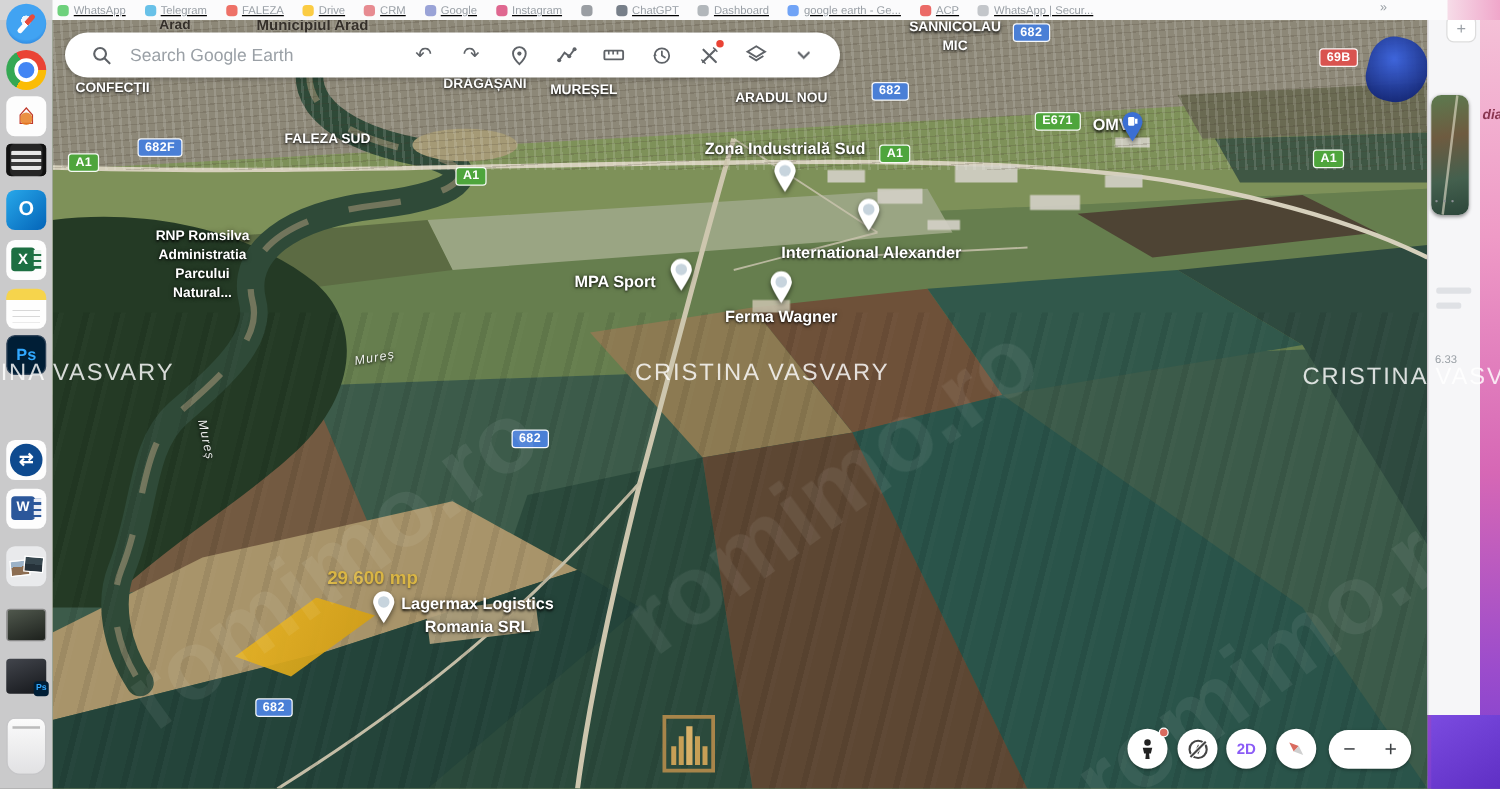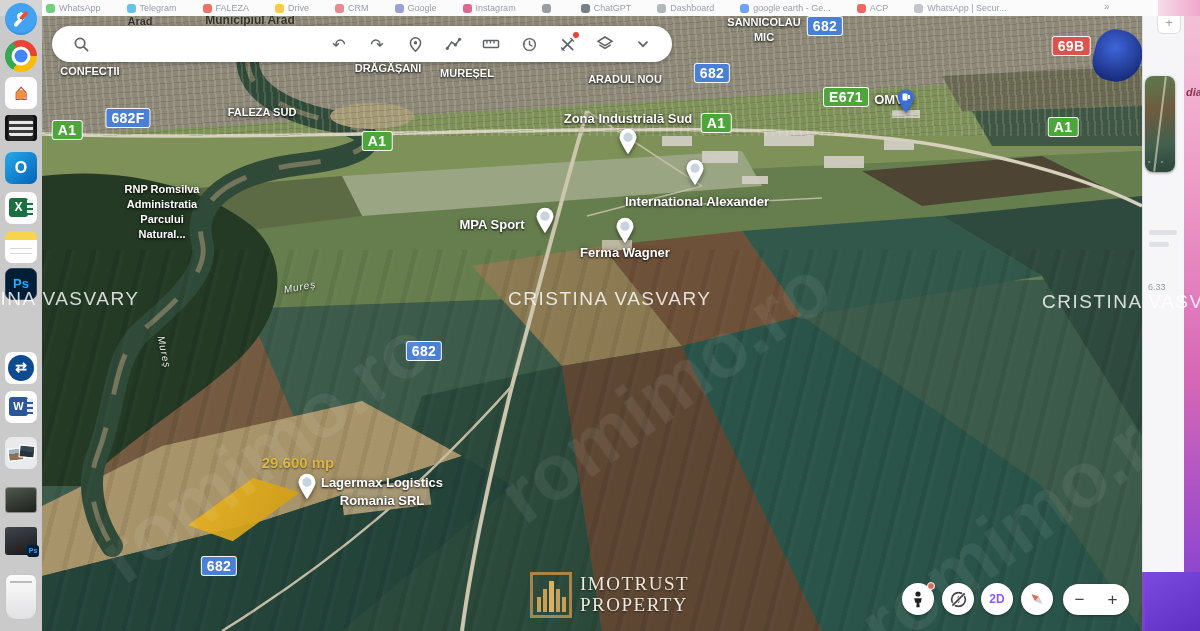--- a/index.html
+++ b/index.html
@@ -2,21 +2,21 @@
 <html><head>
 <meta charset="utf-8">
 <style>
   * { margin:0; padding:0; box-sizing:border-box; }
   html,body { width:1200px; height:631px; overflow:hidden; background:#777;
               font-family:"Liberation Sans", sans-serif; position:relative; }
 
   
   .bookmarks-bar { position:absolute; left:0; top:0; width:1200px; height:16px;
     background:#fbfbfc; z-index:40; display:flex; align-items:center; padding-left:46px; }
-  .bm-list { display:flex; align-items:center; gap:26px; }
+  .bm-list { display:flex; align-items:center; gap:15px;text-decoration:underline; }
   .bm-item { display:flex; align-items:center; gap:4px; cursor:pointer; }
   .bm-ico { width:9px; height:9px; border-radius:3px; background:var(--c,#999); opacity:.75; flex:none; }
   .bm-label { font-size:9px; color:#9aa0a6; white-space:nowrap; }
   .bm-overflow { position:absolute; left:1104px; top:1px; font-size:10px; color:#9aa0a6; }
 
   
   .dock { position:absolute; left:0; top:0; width:42px; height:631px;
     background:rgba(209,209,211,.92); z-index:50; }
   .dock-item { position:absolute; left:5px; width:32px; height:32px; border-radius:7px; cursor:pointer; }
   .ic-safari { border-radius:50%; background:radial-gradient(circle at 50% 42%, #eaf4fd 0 16%, #41a3f2 17% 62%, #1565c9 100%); }
@@ -81,21 +81,21 @@
   .map-label { position:absolute; transform:translate(-50%,-50%) rotate(var(--rot,0deg));
     color:#fff; font-size:11px; font-weight:bold; text-align:center; white-space:pre-line; line-height:1.35;
     text-shadow:0 1px 2px rgba(0,0,0,.85), 0 0 4px rgba(0,0,0,.5); z-index:6; pointer-events:none; }
   .map-label.lg { font-size:13px; }
   .map-label.gold { color:#d9b544; font-size:15px; text-shadow:0 1px 2px rgba(0,0,0,.55); }
   .map-label.river { font-size:10px; font-style:italic; letter-spacing:1px; font-weight:normal; opacity:.9; }
   .map-label.dark { color:#35302a; text-shadow:0 0 2px rgba(255,255,255,.45); z-index:4; }
   .map-label.lgd { font-size:12px; }
 
   .badge { position:absolute; transform:translate(-50%,-50%); background:var(--c,#4a7fd6);
-    color:#fff; font-size:14px; font-weight:bold; padding:1px 5px; border-radius:3px;
+    color:#fff; font-size:10px; font-weight:bold; padding:1px 5px; border-radius:3px;
     border:1px solid rgba(255,255,255,.95); z-index:6; letter-spacing:.3px; }
 
   .pin { position:absolute; transform:translate(-50%,-62%); z-index:7; cursor:pointer;
     filter:drop-shadow(0 2px 2px rgba(0,0,0,.5)); }
   .gas-pin { position:absolute; left:853px; top:72px; width:22px; height:26px; z-index:7; cursor:pointer;
     filter:drop-shadow(0 2px 2px rgba(0,0,0,.5)); }
 
   .parcel { position:absolute; left:146px; top:462px; width:112px; height:80px; z-index:5; cursor:pointer;
     clip-path:polygon(0% 59%, 58% 0%, 100% 18%, 40% 79%);
     background:linear-gradient(120deg,#e9b524,#cc9912); opacity:.93; }
@@ -302,24 +302,20 @@
   <div class="gas-pin">
     <svg width="22" height="26" viewBox="0 0 22 26">
       <path d="M11 25 C11 25 3 13.5 3 9.5 a8 8 0 1 1 16 0 C19 13.5 11 25 11 25 Z" fill="#3b6fd4"></path>
       <rect x="7.5" y="5.5" width="5" height="7" rx="1" fill="#ffffff"></rect>
       <rect x="13" y="7" width="2" height="4" fill="#ffffff"></rect>
     </svg>
   </div>
 
   <div class="logo">
     <div class="logo-mark"></div>
-    <div class="logo-text">
-      <div>IMOTRUST</div>
-      <div>PROPERTY</div>
-    </div>
   </div>
 
   <div class="ctl" style="left:860px; top:567px;">
     <svg width="18" height="18" viewBox="0 0 18 18">
       <circle cx="9" cy="4" r="2.6" fill="#222"></circle>
       <path d="M5.2 8.2h7.6l-1.1 4.6h-1.4l.4 4.4h-3.4l.4-4.4H6.3z" fill="#222"></path>
     </svg>
     <span class="ctl-dot"></span>
   </div>
   <div class="ctl" style="left:900px; top:567px;">
@@ -343,20 +339,21 @@
   </div>
 </div>
 
 <div class="search-bar">
   <span class="sb-ico">
     <svg width="17" height="17" viewBox="0 0 18 18">
         <circle cx="7.5" cy="7.5" r="5" fill="none" stroke="#5f6368" stroke-width="1.8"></circle>
         <line x1="11.2" y1="11.2" x2="15.5" y2="15.5" stroke="#5f6368" stroke-width="1.8" stroke-linecap="round"></line>
       </svg>
   </span>
+  <input class="search-input" placeholder="Search Google Earth" style="">
   <span class="sb-spacer"></span>
   <span class="sb-ico">↶</span>
   <span class="sb-ico">↷</span>
   <span class="sb-ico">
     <svg width="17" height="17" viewBox="0 0 18 18">
         <path d="M9 1.8 a5.4 5.4 0 0 1 5.4 5.4 c0 3.8-5.4 9-5.4 9 s-5.4-5.2-5.4-9 A5.4 5.4 0 0 1 9 1.8 Z" fill="none" stroke="#5f6368" stroke-width="1.6"></path>
         <circle cx="9" cy="7.2" r="1.8" fill="#5f6368"></circle>
       </svg>
   </span>
   <span class="sb-ico">

